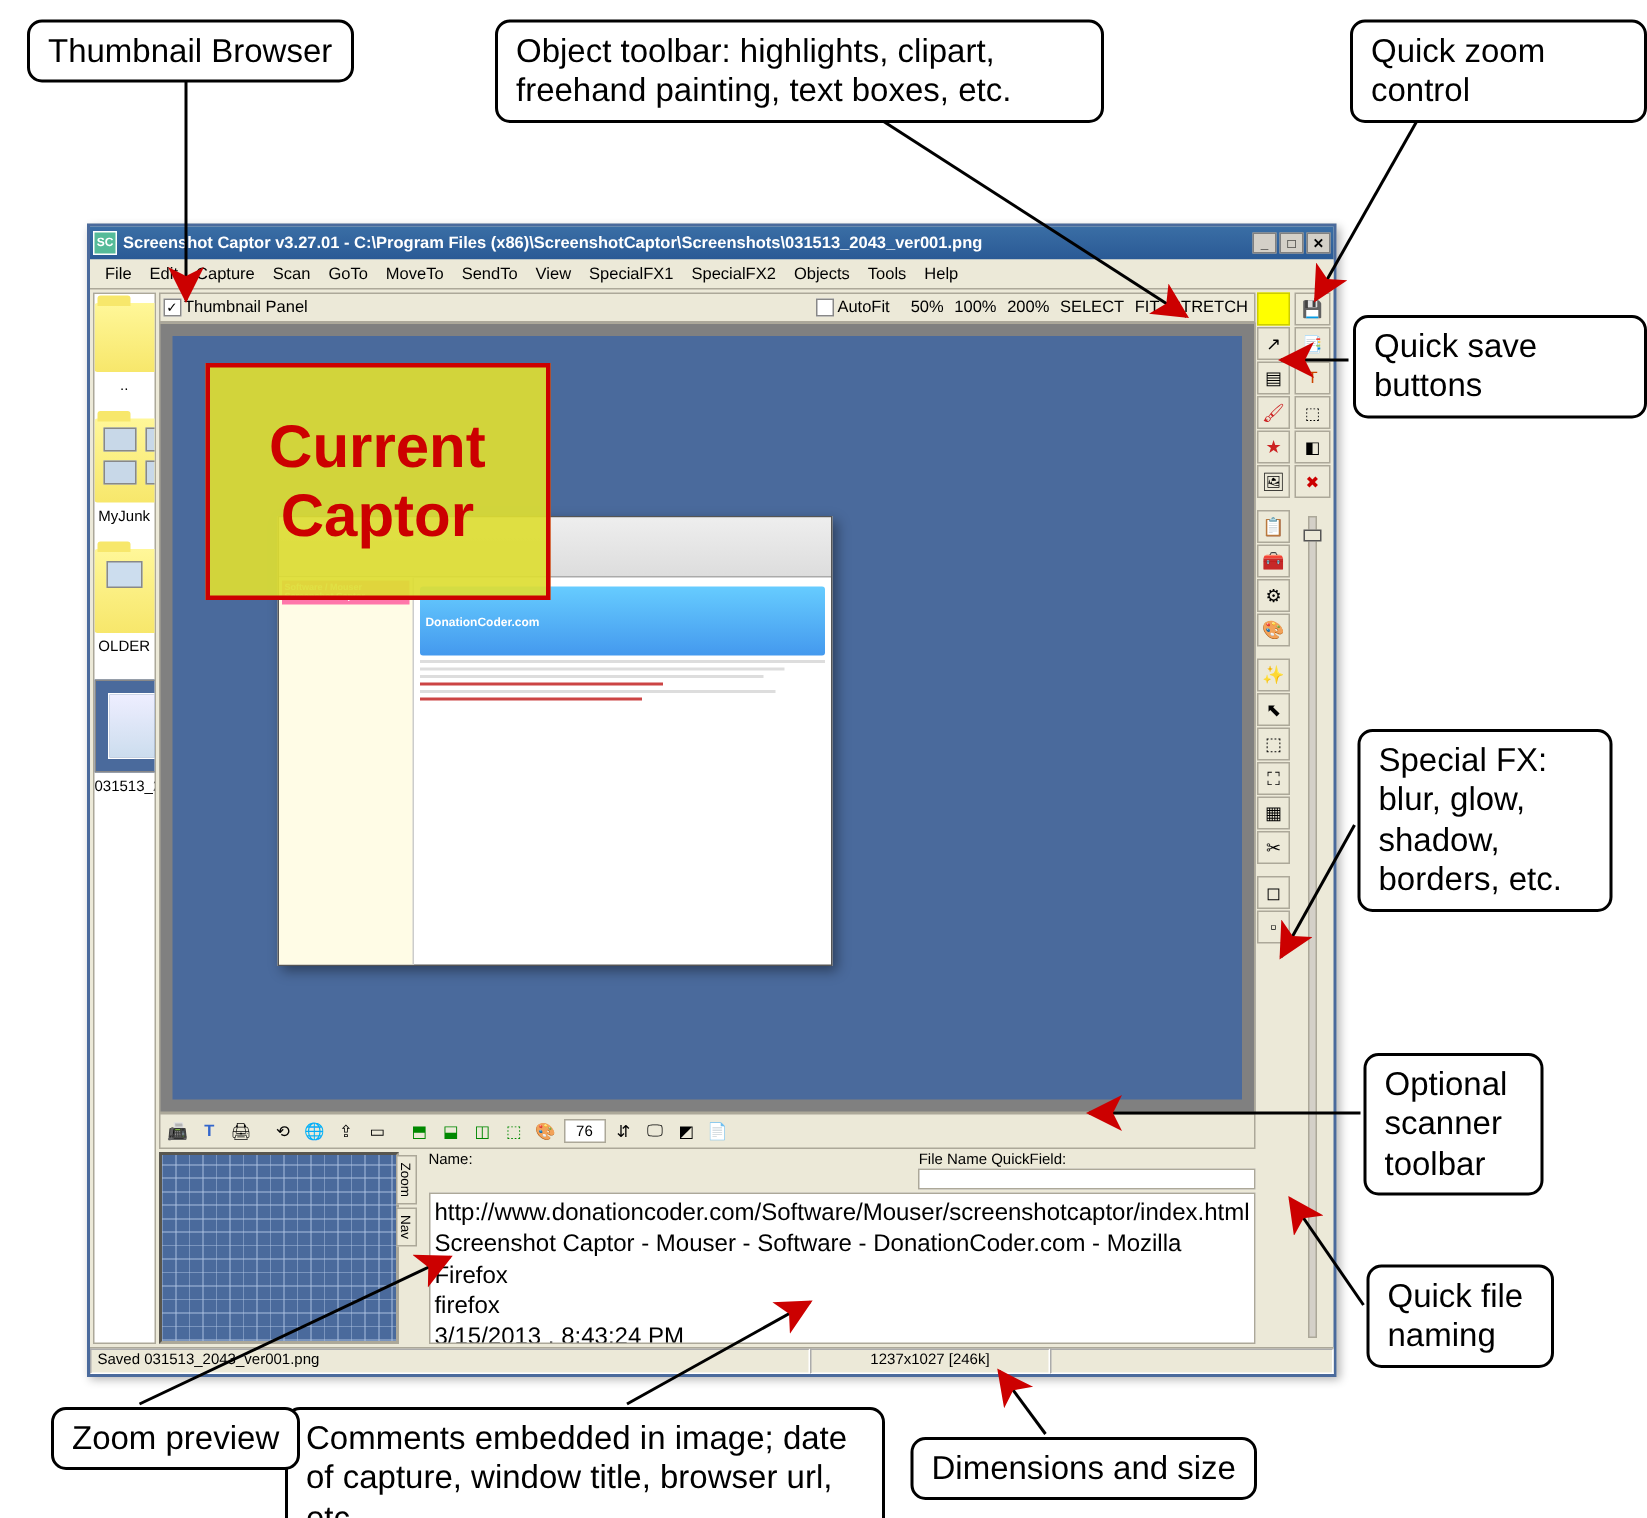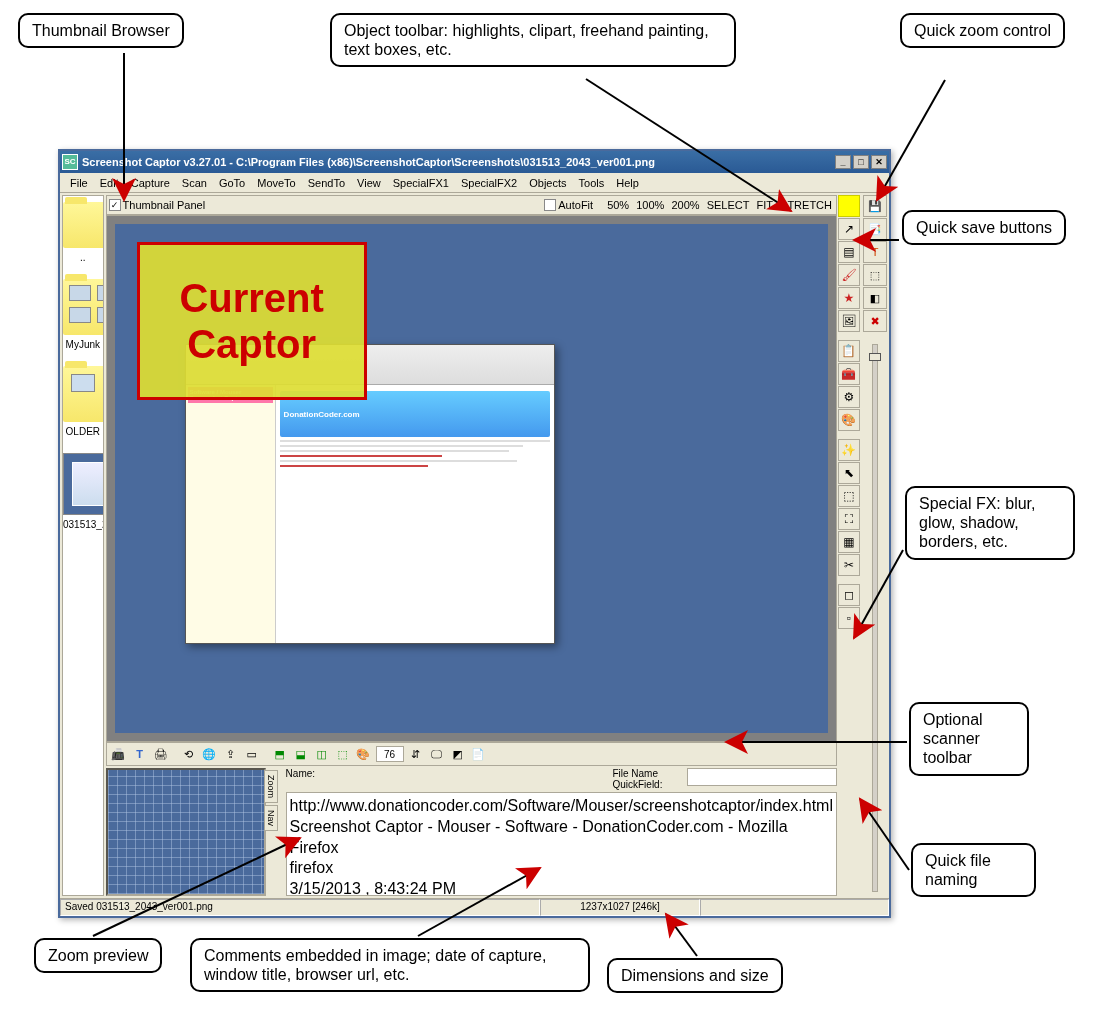--- a/index.html
+++ b/index.html
@@ -1,17 +1,17 @@
 <!DOCTYPE html>
 <html><head>
 <meta charset="utf-8">
 <style>
 * { box-sizing: border-box; margin: 0; padding: 0; }
 body { font-family: "Segoe UI", Tahoma, Arial, sans-serif; font-size: 12px; background: #fff; width: 1098px; height: 1012px; position: relative; overflow: hidden; }
-.callout { position: absolute; border: 2px solid #000; border-radius: 10px; background: #fff; padding: 6px 12px; font-size: 16px; line-height: 1.2; z-index: 100; }
+.callout { position: absolute; border: 2px solid #000; border-radius: 10px; background: #fff; padding: 6px 12px; font-size: 22px; line-height: 1.2; z-index: 100; }
 
 .app-window { position: absolute; left: 58px; top: 149px; width: 833px; height: 769px; border: 2px solid #4a6a9c; background: #ece9d8; box-shadow: 2px 2px 6px rgba(0,0,0,.3); }
 .titlebar { height: 22px; background: linear-gradient(#3a6ea5,#2a5a95); color: #fff; display: flex; align-items: center; padding: 0 2px; font-size: 11px; font-weight: bold; }
 .titlebar .app-icon { width: 16px; height: 16px; background:#5b9; margin-right:4px; border:1px solid #fff; display:inline-block; font-size:8px; text-align:center; line-height:14px; }
 .titlebar .title-text { flex: 1; white-space: nowrap; overflow: hidden; }
 .titlebar .win-btn { width:16px; height:14px; margin-left:2px; background:#d4d0c8; border:1px solid #808080; color:#000; font-size:9px; text-align:center; line-height:12px; cursor:pointer; }
 
 .menubar { height: 20px; background:#ece9d8; border-bottom:1px solid #aca899; display:flex; align-items:center; padding:0 4px; font-size:11px; }
 .menubar span { padding: 2px 6px; cursor: pointer; }
 
@@ -44,21 +44,21 @@
 .bottom-toolbar { height:24px; border:1px solid #aca899; background:#ece9d8; display:flex; align-items:center; gap:3px; padding:0 3px; }
 .bottom-toolbar .tb { width:18px; height:18px; border:1px solid transparent; display:flex; align-items:center; justify-content:center; font-size:11px; cursor:pointer; }
 .bottom-toolbar input { width:28px; height:16px; font-size:10px; text-align:center; border:1px solid #aca899; }
 
 .info-row { display:flex; height:128px; margin-top:2px; gap:2px; }
 .zoom-preview { width:160px; border:2px inset #aca899; background:#4a6a9c; position:relative; background-image: repeating-linear-gradient(0deg,rgba(180,200,230,.45) 0 1px,transparent 1px 9px), repeating-linear-gradient(90deg,rgba(180,200,230,.45) 0 1px,transparent 1px 9px); }
 .zoom-tabs { position:absolute; right:-18px; top:0; width:18px; }
 .zoom-tabs div { writing-mode: vertical-rl; font-size:9px; background:#ece9d8; border:1px solid #aca899; padding:4px 1px; margin-bottom:2px; cursor:pointer; }
 .fields-col { flex:1; display:flex; flex-direction:column; gap:2px; margin-left:18px; }
 .field-row { display:flex; gap:6px; }
-.field-group { flex:1; display:flex; flex-direction:row; }
+.field-group { flex:1; display:flex; flex-direction:column; }
 .field-group label { font-size:10px; }
 .field-group .inp-wrap { display:flex; align-items:center; gap:2px; }
 .field-group input { flex:1; height:18px; border:1px solid #aca899; padding:0 3px; font-size:11px; background:#fff; }
 .rename-btn { width:18px; height:18px; border:1px solid #aca899; background:#fdf6c9; font-size:10px; cursor:pointer; display:flex; align-items:center; justify-content:center; }
 .comments { flex:1; border:1px solid #aca899; background:#fff; padding:3px; font-size:16px; line-height:1.3; overflow:hidden; white-space:pre-line; }
 
 .right-tools { width:26px; margin:2px 1px; display:flex; flex-direction:column; gap:1px; }
 .right-tools .rt { width:22px; height:22px; border:1px solid #aca899; background:#ece9d8; display:flex; align-items:center; justify-content:center; font-size:12px; cursor:pointer; }
 .right-tools .sep { height:6px; }
 

